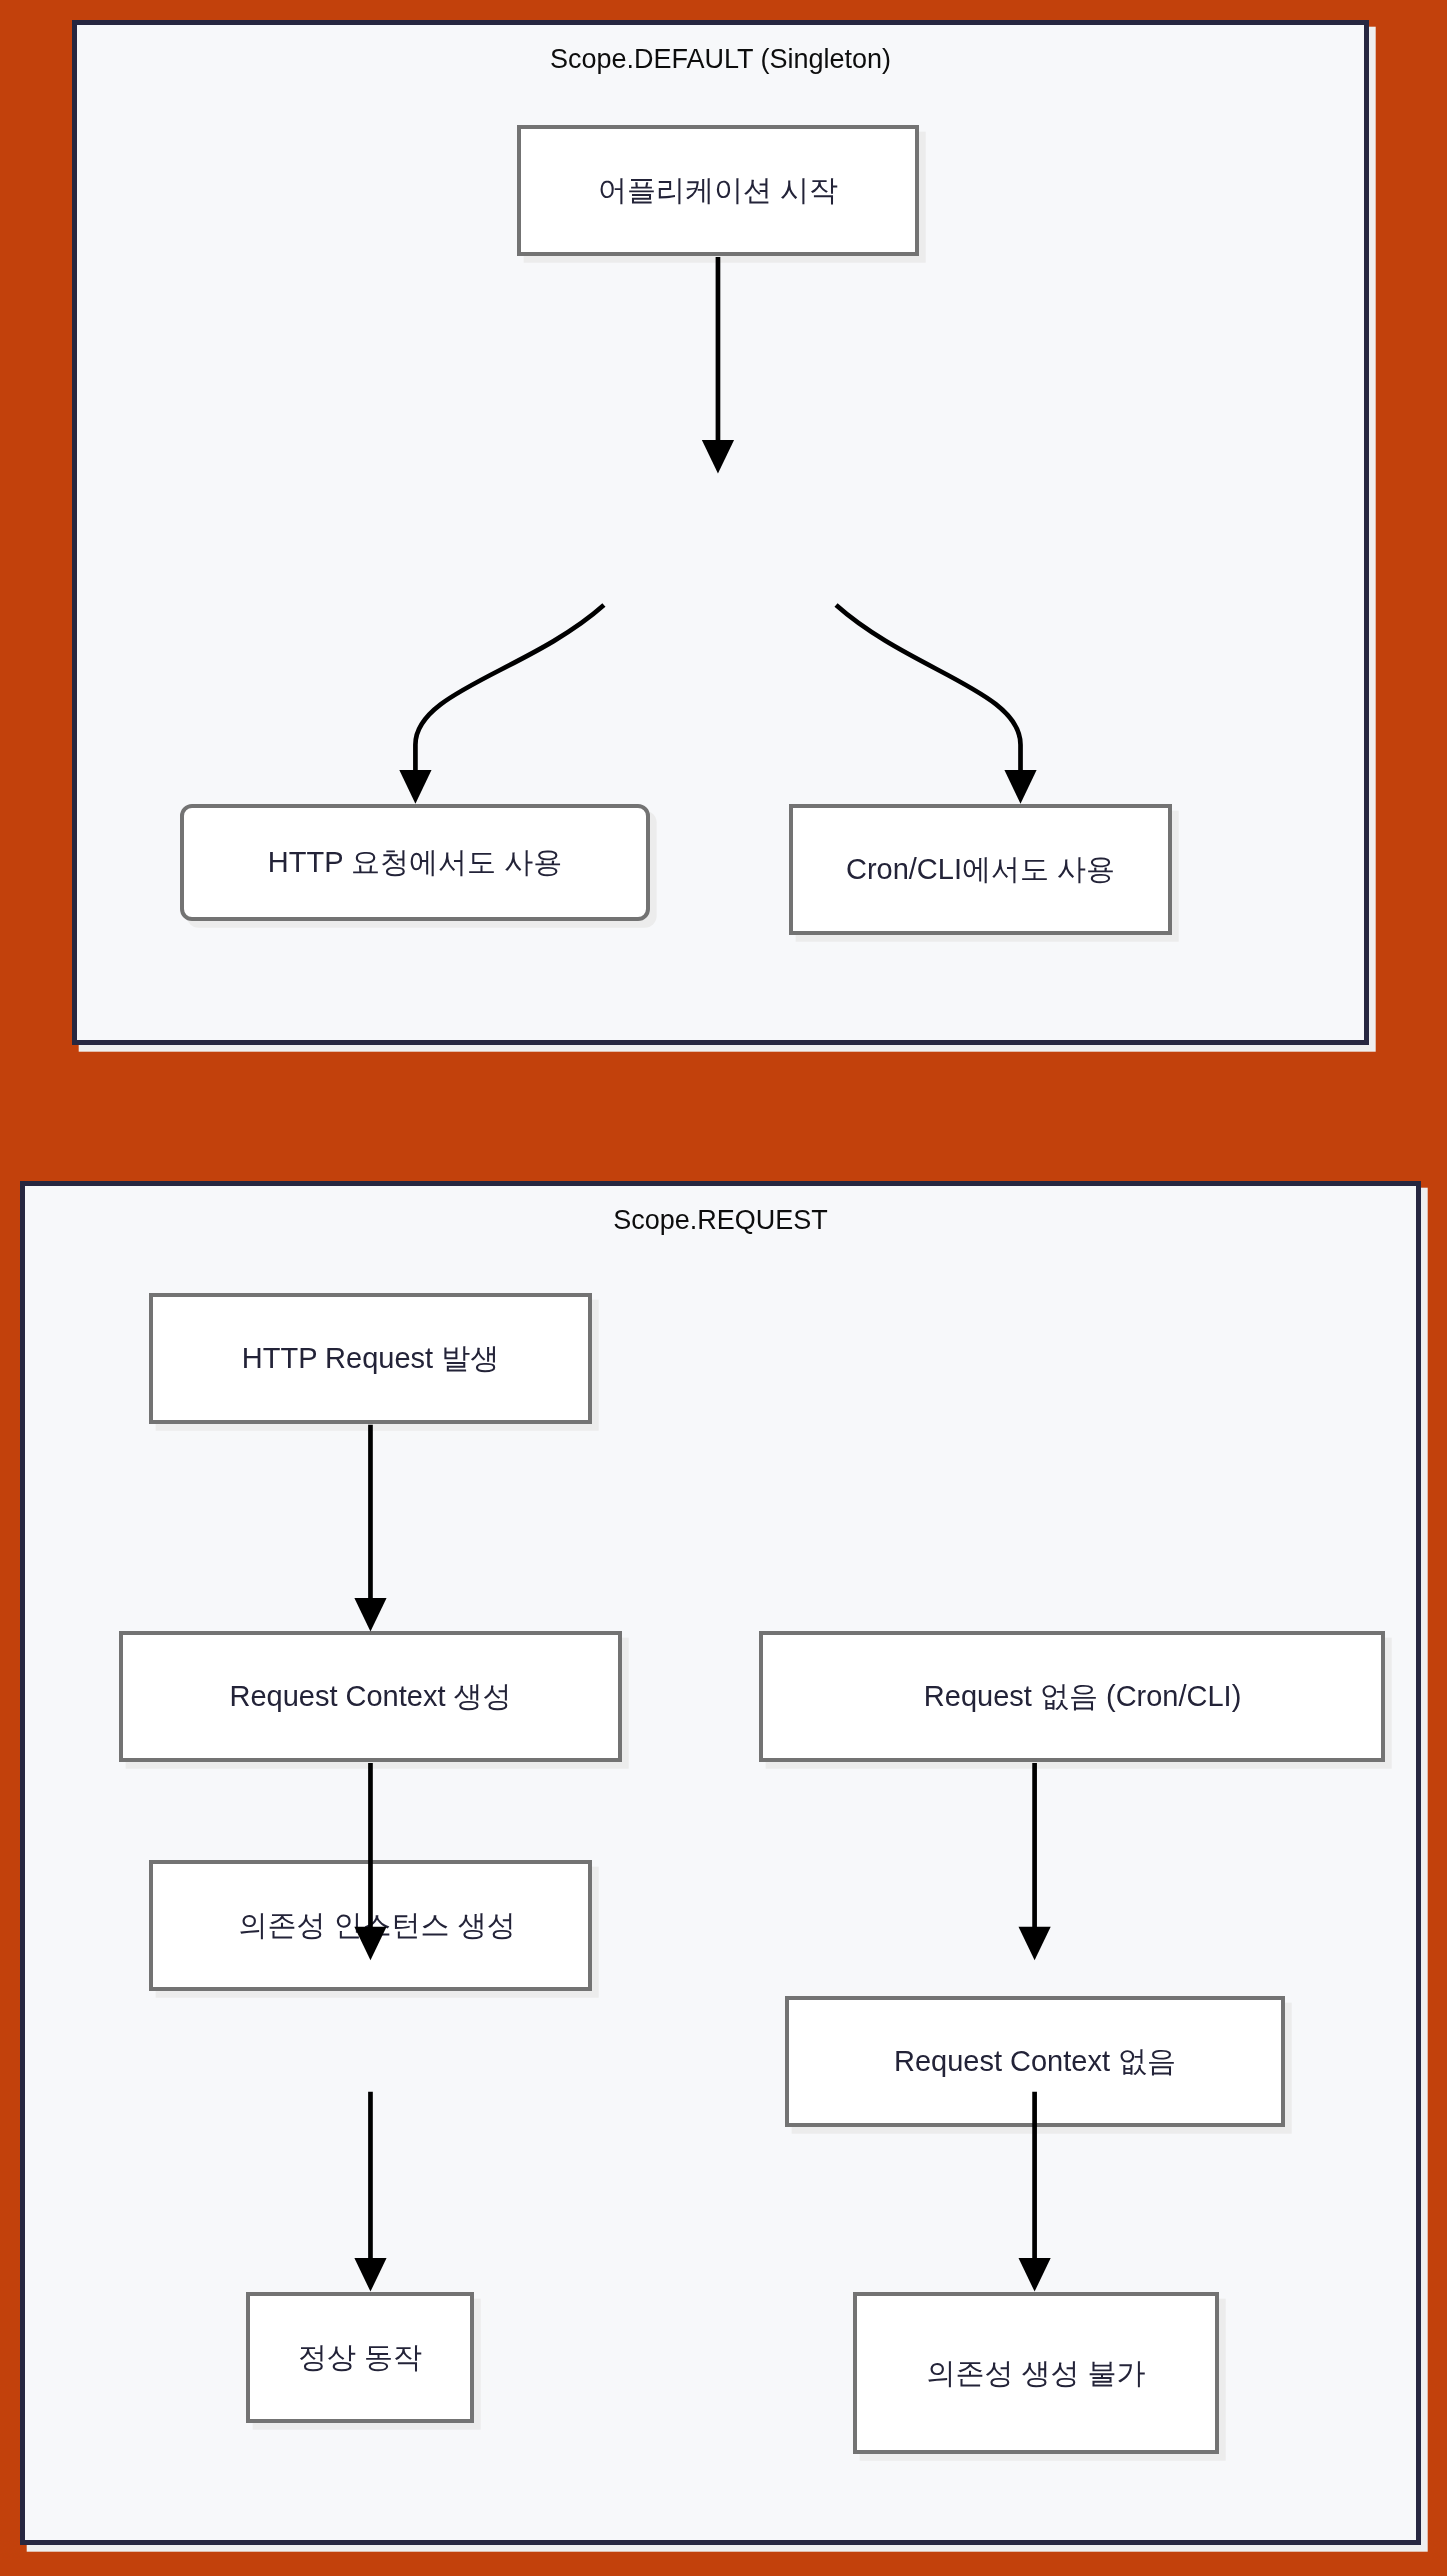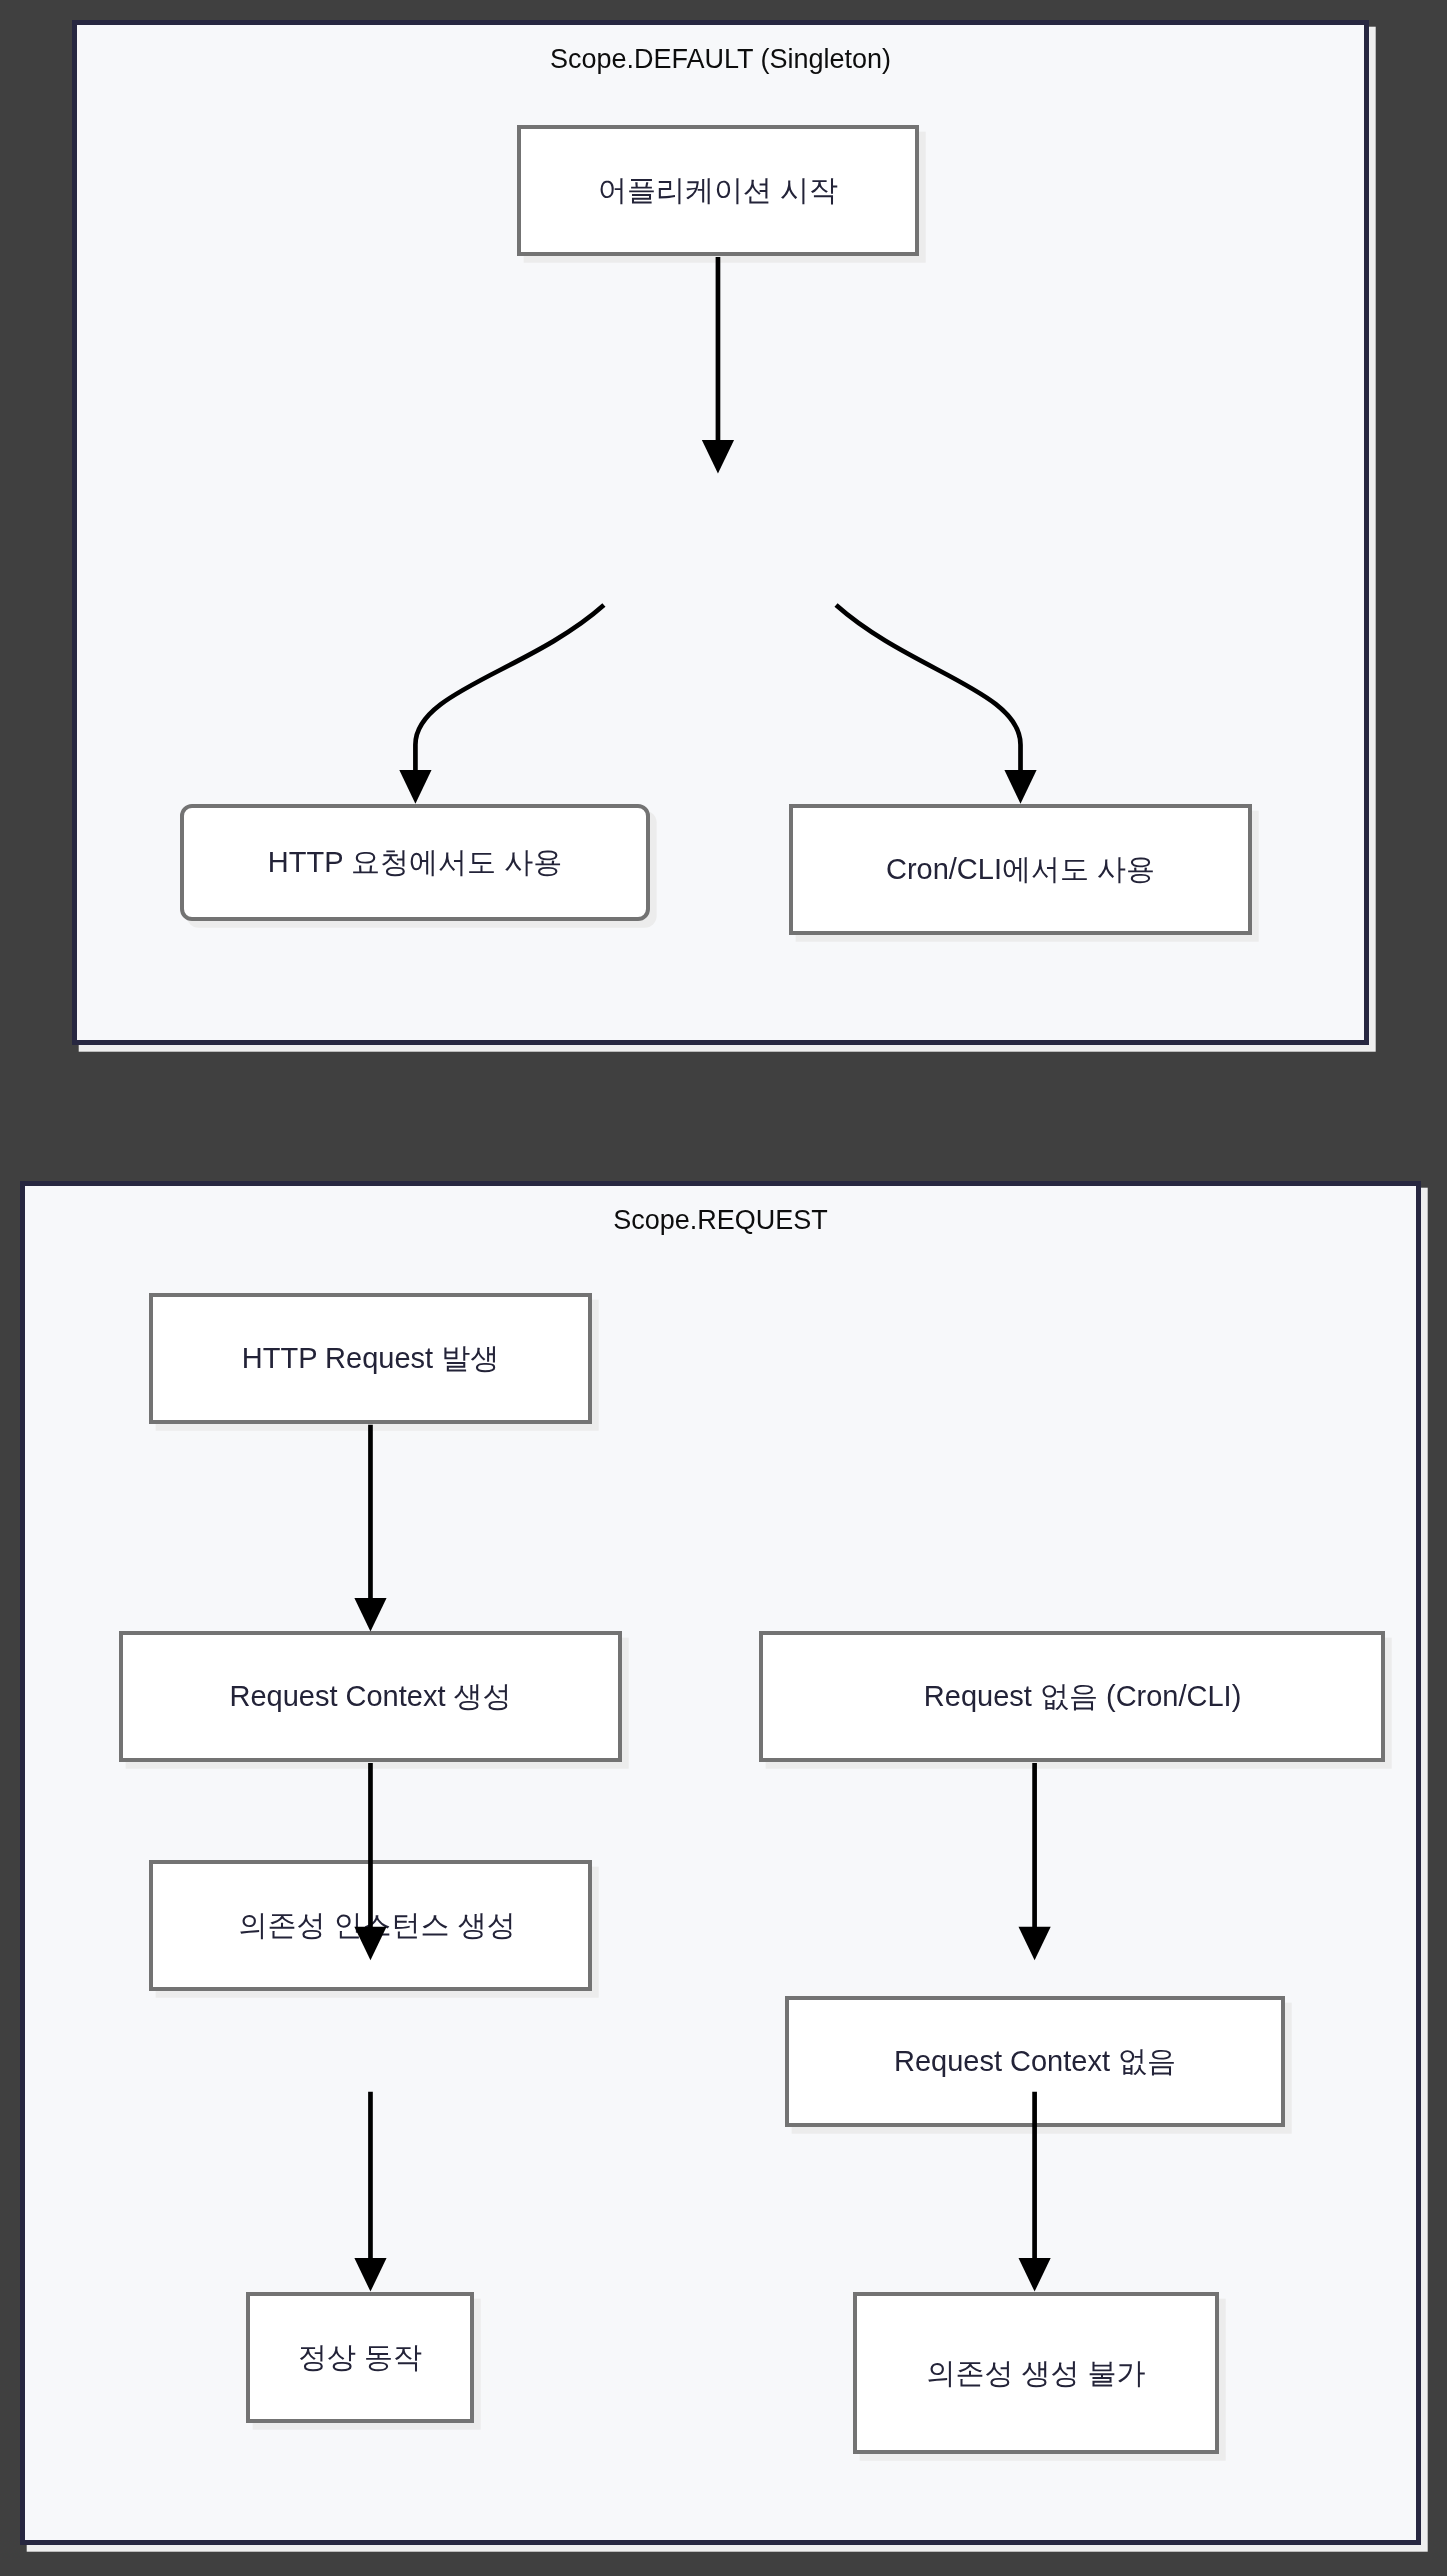--- a/index.html
+++ b/index.html
@@ -10,21 +10,21 @@
   body {
     width: 1448px;
     height: 2576px;
     font-family: "Liberation Sans", "DejaVu Sans", sans-serif;
     overflow: hidden;
   }
   #stage {
     position: relative;
     width: 1448px;
     height: 2576px;
-    background: #404040;
+    background: #c2410c;
   }
   .panel {
     position: absolute;
     background: #f7f8fa;
     border: 5.4px solid #272740;
     box-sizing: border-box;
     box-shadow: 6.7px 6.7px 0 0 #efefef;
   }
   #panel-default {
     left: 72px;
@@ -64,21 +64,21 @@
     font-size: 29px;
     line-height: 1.2;
     white-space: nowrap;
     padding: 0 14.8px;
   }
 
   
   #n-app-start      { left: 517px;  top: 125px;  width: 402px; height: 131px; }
   #n-dep-once       { left: 459px;  top: 474px;  width: 517px; height: 131px; }
   #n-http-use       { left: 180px;  top: 804px; width: 470px; height: 117px; border-radius: 12px; }
-  #n-cron-use       { left: 789px; top: 804px; width: 463px; height: 131px; }
+  #n-cron-use       { left: 789px; top: 804px; width: 383px; height: 131px; }
 
   
   #n-http-req       { left: 149px;  top: 1293px; width: 443px; height: 131px; }
   #n-req-ctx-create { left: 119px;  top: 1631px; width: 503px; height: 131px; }
   #n-req-none       { left: 759px; top: 1631px; width: 626px; height: 131px; padding-left: 36px; }
   #n-dep-create     { left: 149px;  top: 1860px; width: 443px; height: 131px; padding-left: 28px; }
   #n-req-ctx-none   { left: 785px; top: 1960px; width: 500px; height: 131px; margin-top: 36px; }
   #n-normal         { left: 246px;  top: 2292px; width: 228px; height: 131px; }
   #n-dep-fail       { left: 853px; top: 2292px; width: 366px; height: 162px; }
 

